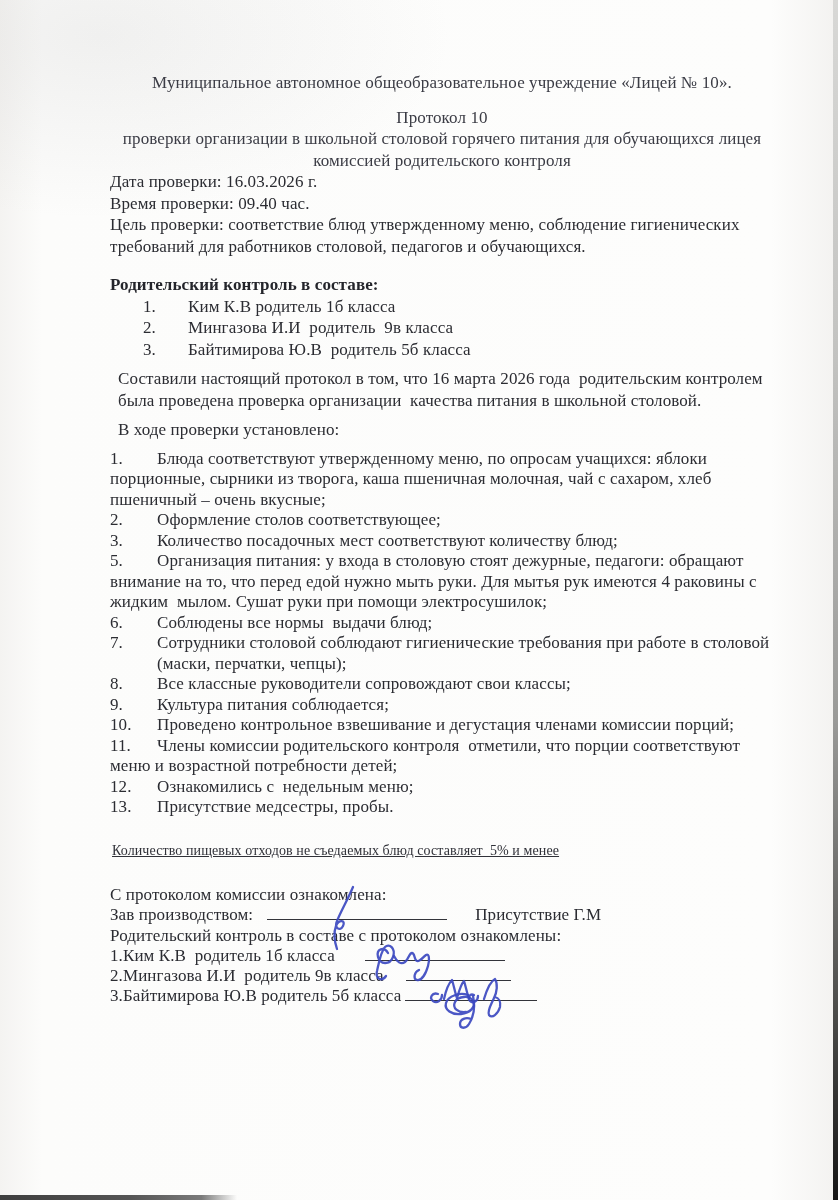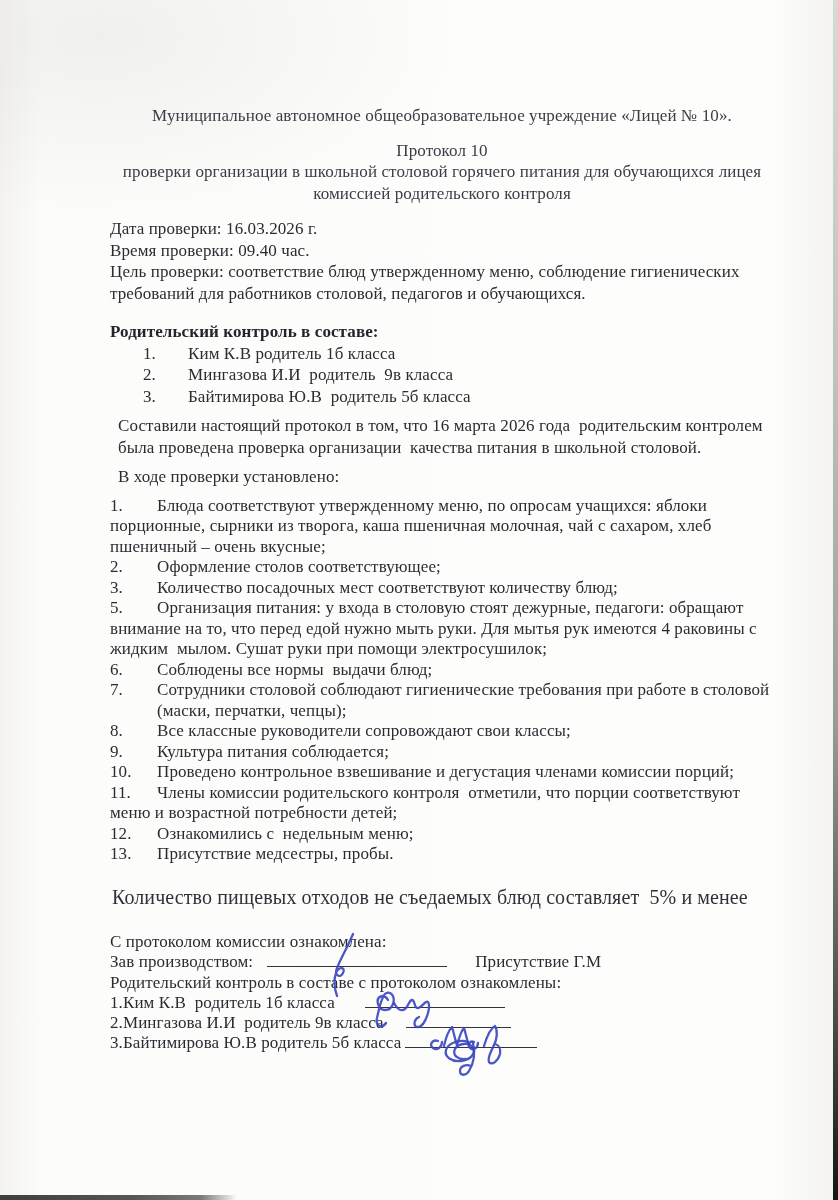--- a/index.html
+++ b/index.html
@@ -10,40 +10,40 @@
     background:
       radial-gradient(ellipse 500px 260px at 12% 3%, rgba(185,185,185,0.18), rgba(185,185,185,0) 70%),
       linear-gradient(90deg, #f4f3f1 0%, #fcfcfb 5%, #fdfdfc 92%, #f3f2f0 100%),
       #fbfbfa;
     overflow:hidden;
     font-family:"Liberation Serif","DejaVu Serif",serif;
     color:#2b2c32;
   }
   .doc {
     position:absolute; left:110px; top:0; width:664px;
-    padding-top:105px;
+    padding-top:72px;
     font-size:17px; line-height:21.5px;
     letter-spacing:0.1px;
   }
   [data-bind], [data-bind-item] { white-space:pre-wrap; }
   .center { text-align:center; color:#3b3c45; }
   .center p { margin:0; }
   .institution { margin-bottom:13px !important; }
-  .details { margin-top:14px; }
+  .details { }
   .details p { margin:0; }
   .committee-heading { font-weight:bold; margin:17px 0 0 0; color:#24252b; }
   .member-row { padding-left:33px; }
   .member-num { display:inline-block; width:45px; }
   .para { margin:8px; }
   .findings { margin:0; line-height:20.5px; }
   .finding { margin:0; }
   .f-num { display:inline-block; width:47px; }
   .finding.hang { padding-left:47px; }
   .finding.hang .f-num { margin-left:-47px; }
-  .waste-note { margin:23px 0 0 2px; font-size:20px; line-height:19px; color:#303138; }
+  .waste-note { margin:23px 0 0 2px; font-size:14px; line-height:19px; color:#303138;text-decoration:underline; }
   .signoff { position:relative; margin-top:25px; line-height:20px; }
   .signoff p { margin:0; }
   .prod-row { margin-top:18px; }
   .parents-ack { margin-top:1px !important; }
   .sig-line {
     display:inline-block; height:13px;
     border-bottom:1.6px solid #33343a;
     vertical-align:baseline;
   }
   .line-prod { width:180px; margin-left:14px; }

